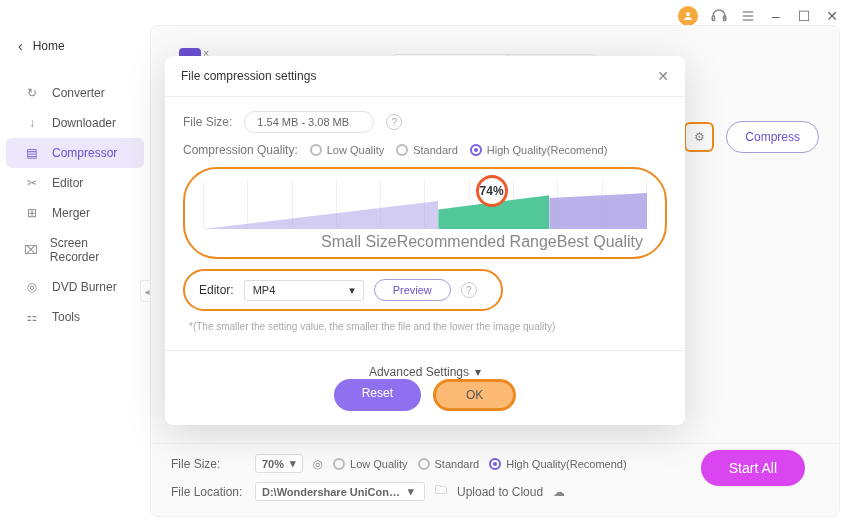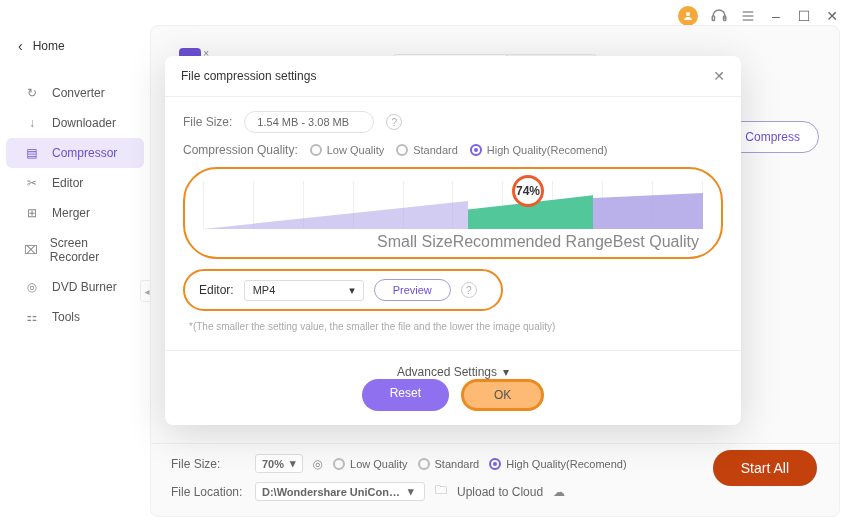--- a/index.html
+++ b/index.html
@@ -39,25 +39,25 @@
 
 
 .bottom { position: absolute; left: 0; right: 0; bottom: 0; border-top: 1px solid #eee; padding: 10px 20px 6px 20px; }
 .brow { display: flex; align-items: center; gap: 10px; color: #666; margin-bottom: 8px; position: relative; }
 .label { min-width: 74px; }
 .select { display: flex; align-items: center; gap: 6px; border: 1px solid #ddd; border-radius: 3px; padding: 2px 6px; background: #fff; font-size: 11px; font-weight: bold; }
 .radio { width: 12px; height: 12px; border: 2px solid #bbb; border-radius: 50%; display: inline-block; position: relative; }
 .radio.checked { border-color: #7c5fe6; }
 .radio.checked::after { content: ""; position: absolute; inset: 2px; border-radius: 50%; background: #7c5fe6; }
 .target-ic { color: #888; }
-.startall { position: absolute; right: 2px; top: -4px; padding: 10px 28px; background: #c2410c; color: #fff; border-radius: 20px; font-size: 14px; cursor: pointer; }
+.startall { position: absolute; right: 14px; top: -4px; padding: 10px 28px; background: #d946ef; color: #fff; border-radius: 20px; font-size: 14px; cursor: pointer; }
 .folder-ic, .cloud-ic { color: #888; }
 
 
-.modal { position: absolute; left: 165px; top: 56px; width: 576px; background: #fff; border-radius: 8px; box-shadow: 0 8px 40px rgba(0,0,0,0.15); z-index: 100; }
+.modal { position: absolute; left: 165px; top: 56px; width: 520px; background: #fff; border-radius: 8px; box-shadow: 0 8px 40px rgba(0,0,0,0.15); z-index: 100; }
 .mhead { display: flex; justify-content: space-between; align-items: center; padding: 12px 16px; border-bottom: 1px solid #eee; }
 .mclose { color: #888; cursor: pointer; font-size: 14px; }
 .mbody { padding: 14px 18px 10px 18px; }
 .mrow { display: flex; align-items: center; gap: 12px; color: #777; margin-bottom: 10px; }
 .mlabel { min-width: 110px; }
 .size-input { border: 1px solid #e3e3e3; border-radius: 14px; padding: 4px 12px; font-size: 11px; color: #666; width: 130px; }
 .qmark { width: 16px; height: 16px; border: 1px solid #ccc; border-radius: 50%; display: flex; align-items: center; justify-content: center; font-size: 10px; color: #aaa; }
 .radio-label { display: flex; align-items: center; gap: 5px; font-size: 11px; }
 
 

